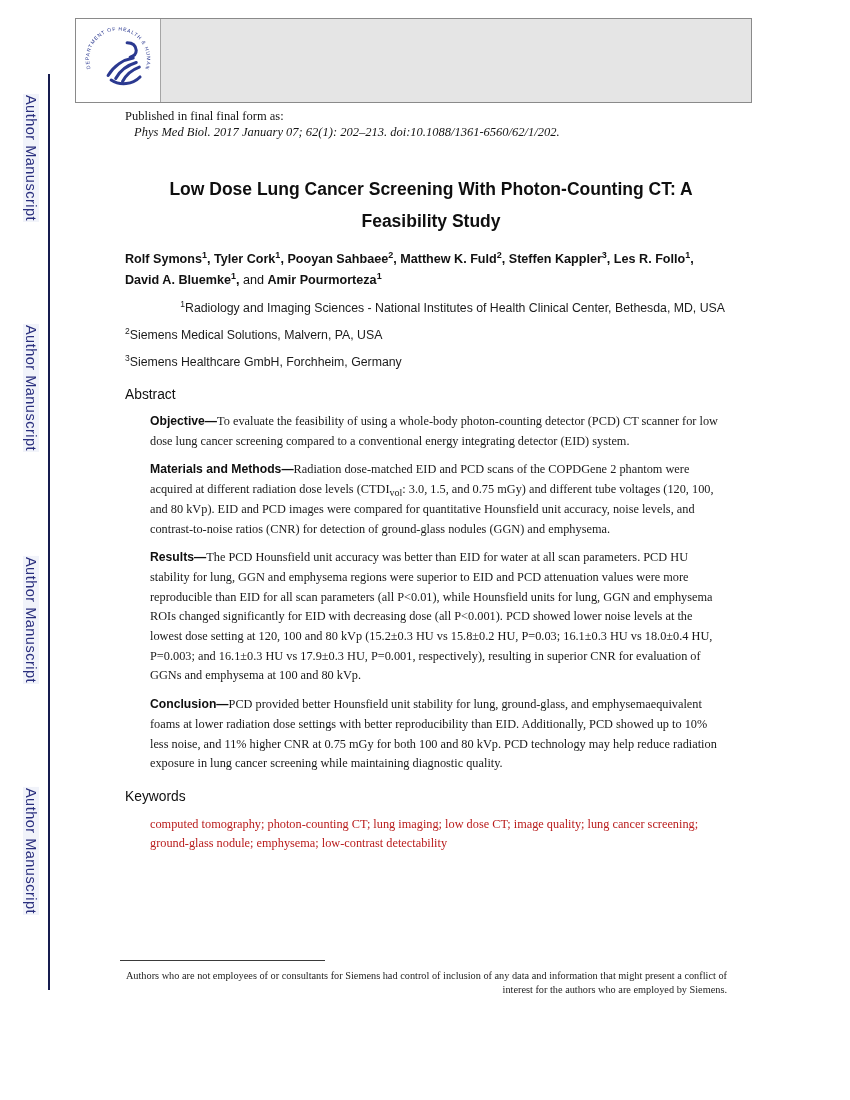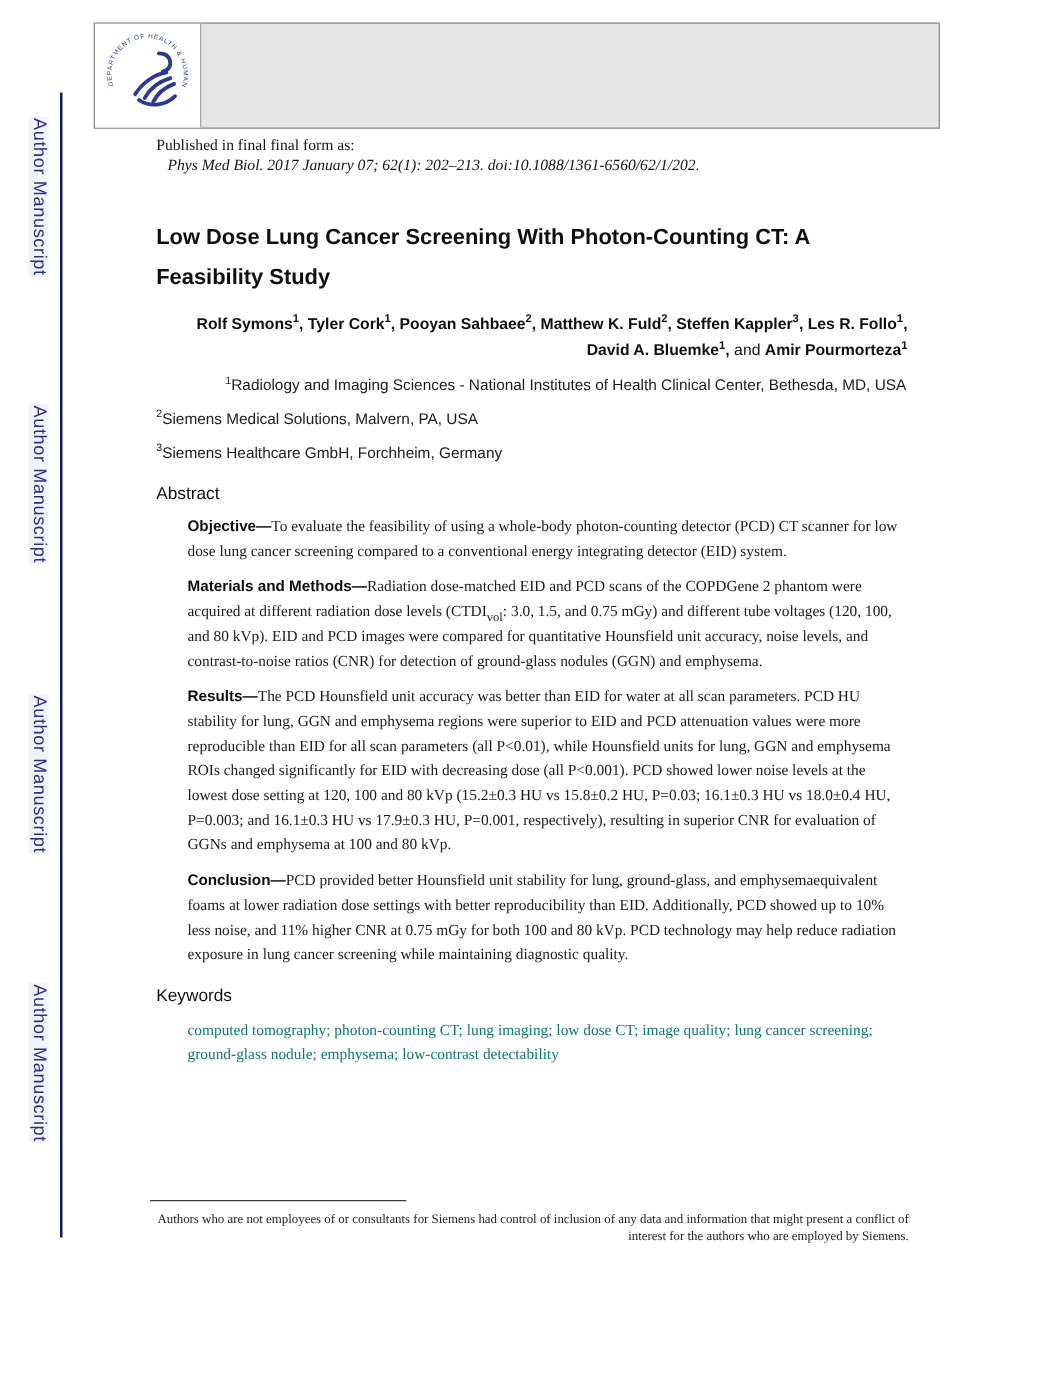--- a/index.html
+++ b/index.html
@@ -21,35 +21,35 @@
   .h-title{font-family:"Liberation Sans",sans-serif;font-weight:bold;font-size:26px;line-height:31px;color:#17171c;}
   .h-sub{font-size:15.5px;line-height:19px;color:#2c4a8c;margin-top:1px;}
   .h-cite{font-size:13.5px;line-height:17px;color:#1d3a6e;margin-top:2px;}
   .h-cite .jrnl{font-style:italic;}
 
   
   .main{position:absolute;left:125px;top:108px;width:603px;color:#141414;}
   .pub1{font-size:12.5px;line-height:16px;}
   .pub2{font-size:12.5px;line-height:16px;font-style:italic;padding-left:9px;}
   .title{font-family:"Liberation Sans",sans-serif;font-weight:bold;font-size:17.5px;
-         line-height:31.5px;color:#0f0f0f;margin-top:34px;width:612px;}
+         line-height:31.5px;color:#0f0f0f;margin-top:34px;width:612px;text-align:center;}
   .authors{font-family:"Liberation Sans",sans-serif;font-size:12.6px;line-height:20.5px;
-           font-weight:bold;margin-top:12px;width:601px;color:#111;text-align:right;}
+           font-weight:bold;margin-top:12px;width:601px;color:#111;}
   .authors .regular{font-weight:normal;}
   .authors sup{font-size:9px;line-height:0;}
   .affil{font-family:"Liberation Sans",sans-serif;font-size:12.3px;line-height:19px;
          margin:8px 0 0 0;width:600px;color:#1b1b1b;}
   .affil sup{font-size:8.5px;line-height:0;}
   .affil:first-child{margin-top:9px;text-align:right;}
   .sec-head{font-family:"Liberation Sans",sans-serif;font-weight:normal;font-size:13.8px;
             line-height:17px;color:#0f0f0f;margin-top:14px;}
   .abs p{margin:9px 0 0 25px;width:577px;font-size:12.3px;line-height:19.7px;color:#191919;}
   .runin{font-family:"Liberation Sans",sans-serif;font-weight:bold;font-size:12.2px;color:#0f0f0f;}
   .abs sub{font-size:10px;line-height:0;}
-  .keywords{margin:10px 0 0 25px;width:577px;font-size:12.3px;line-height:19.5px;color:#0f766e;}
+  .keywords{margin:10px 0 0 25px;width:577px;font-size:12.3px;line-height:19.5px;color:#b91c1c;}
 
   
   .footnote{position:absolute;left:120px;top:960px;width:607px;text-align:right;}
   .foot-rule{width:205px;border-top:1.5px solid #3a3a3a;margin-bottom:8px;}
   .foot-text{font-size:10.3px;line-height:13.5px;color:#232323;}
 </style>
 </head>
 <body>
 
 <div class="page">

